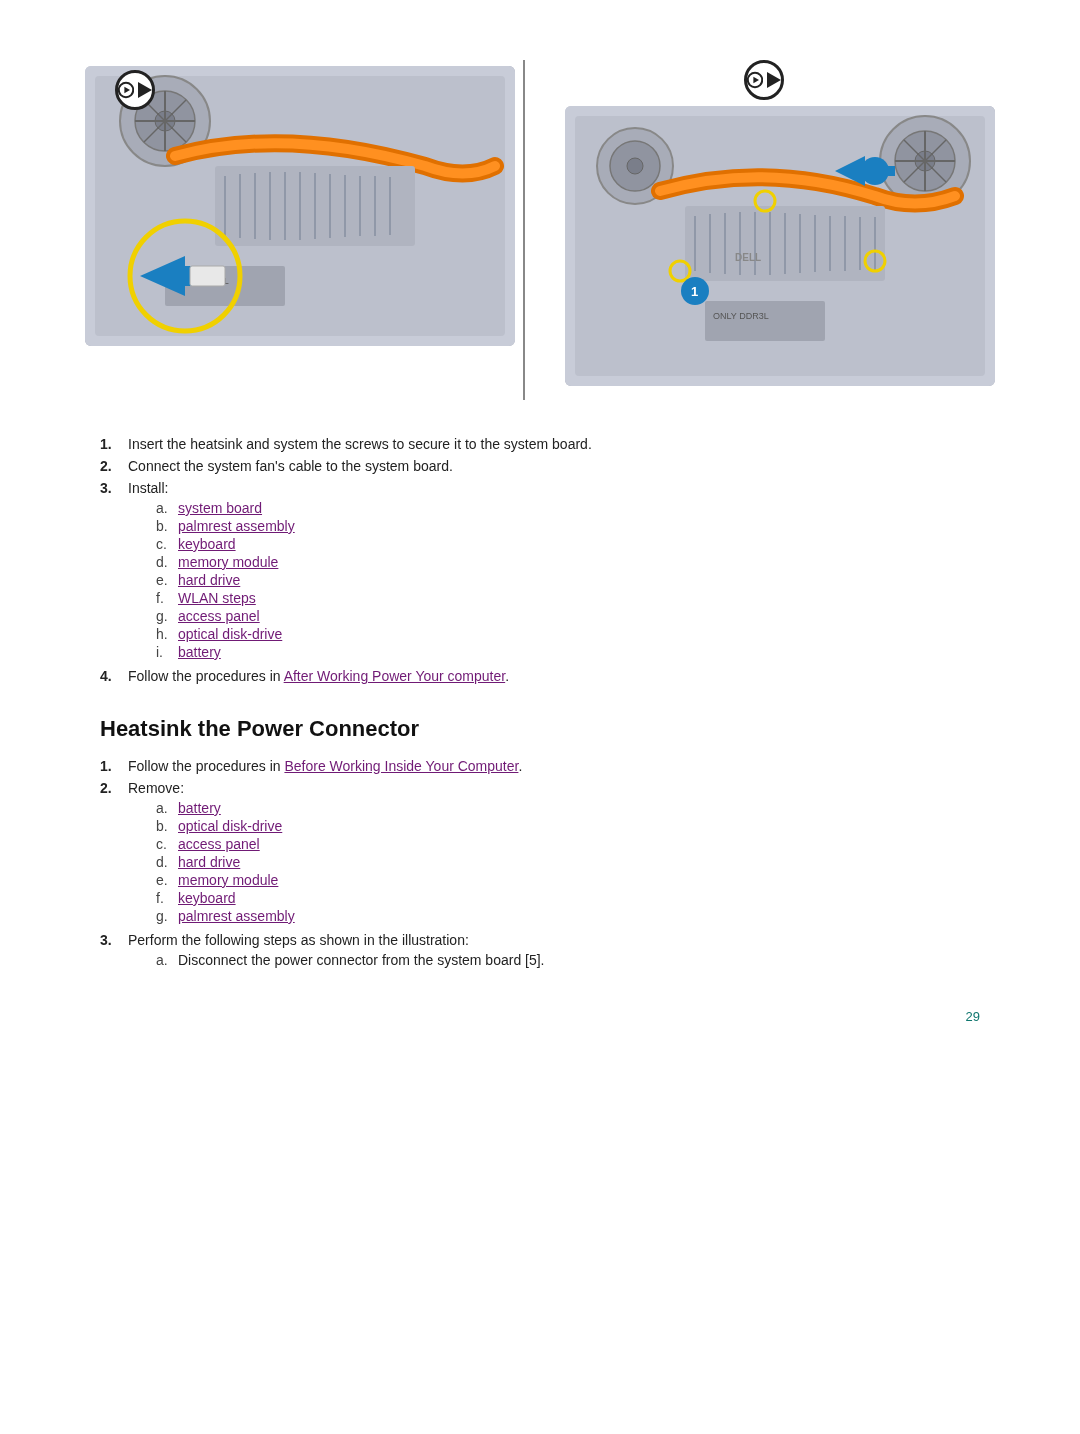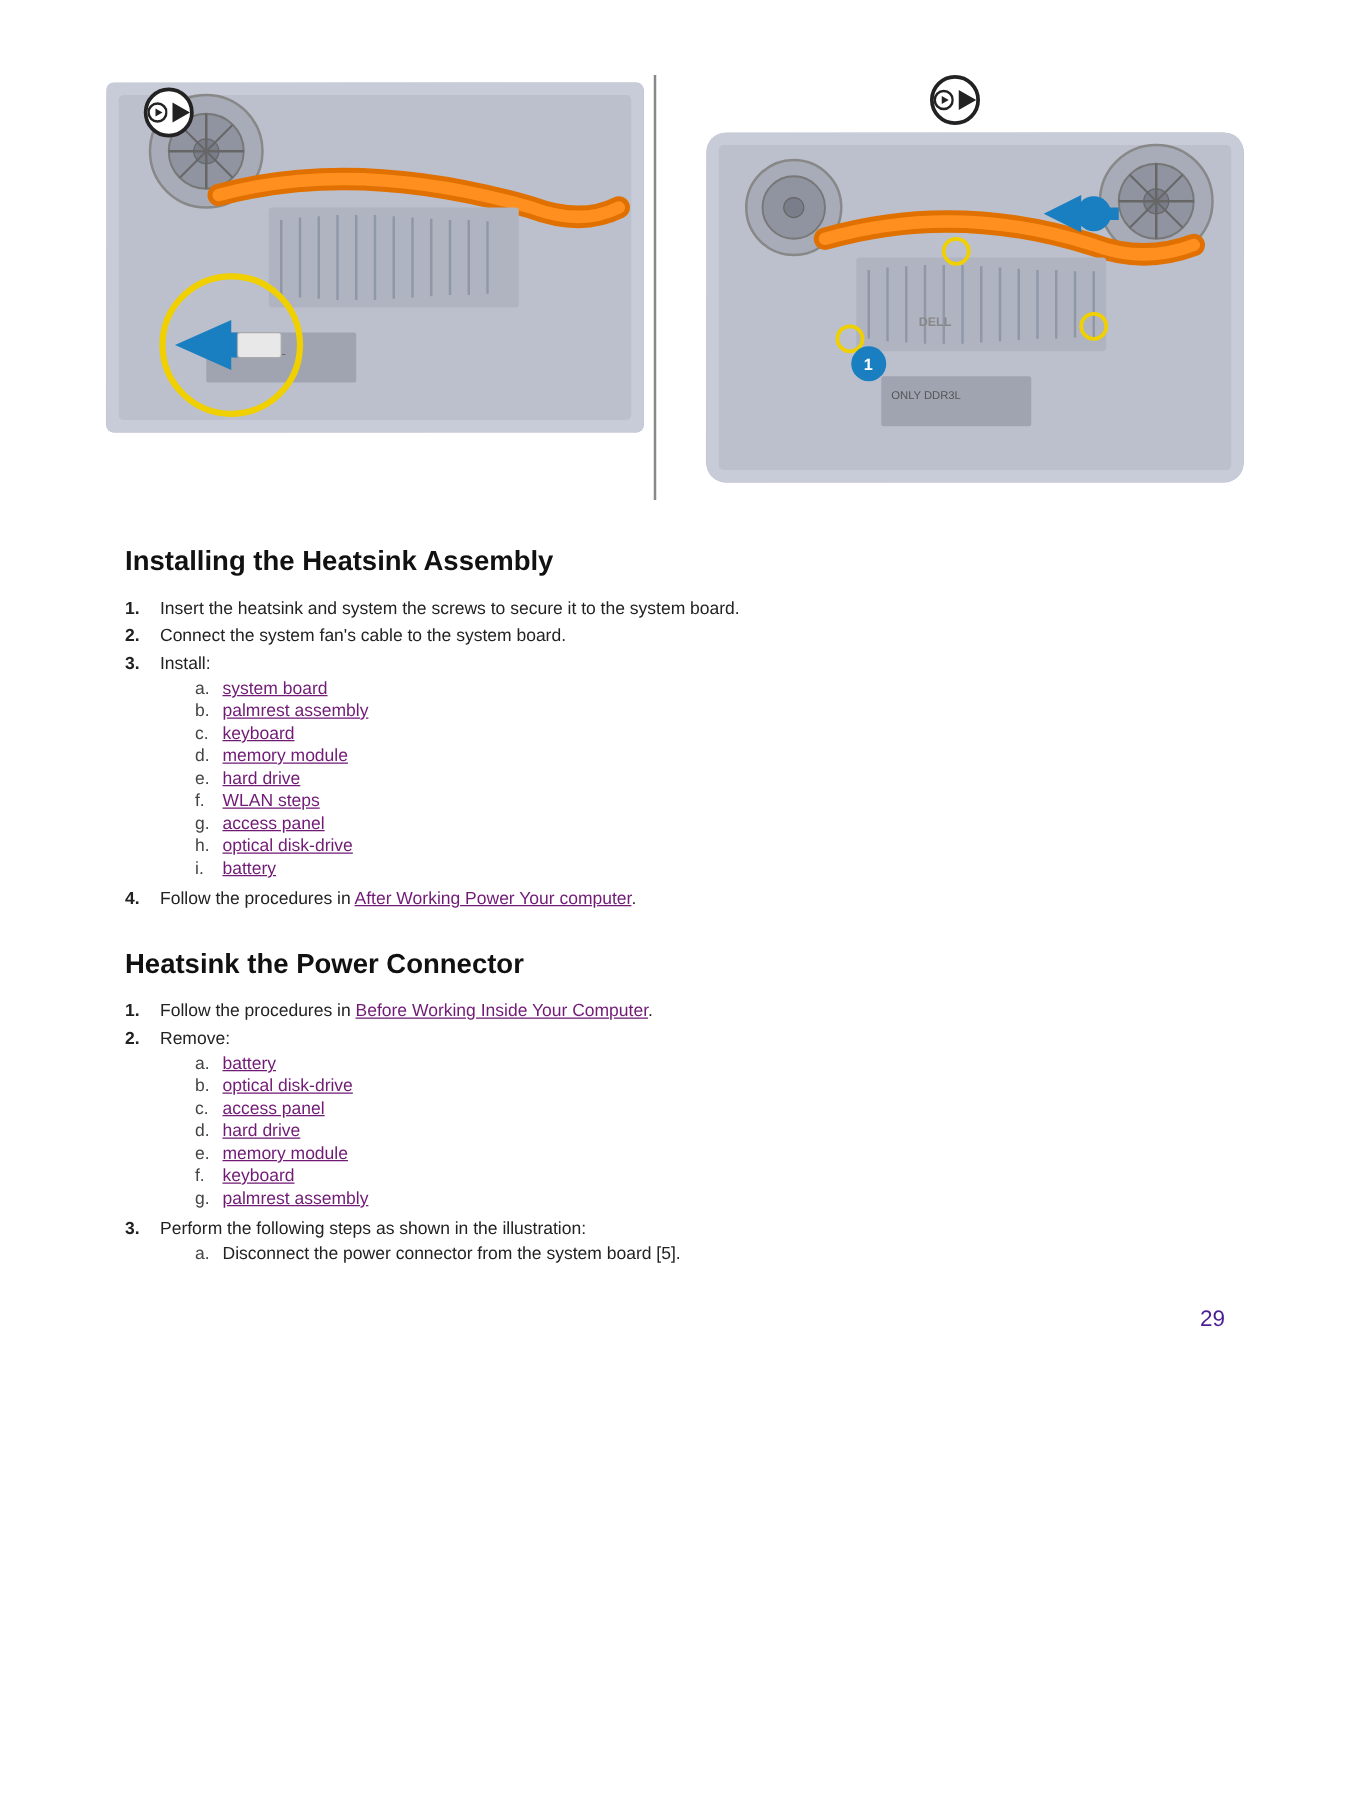--- a/index.html
+++ b/index.html
@@ -33,21 +33,21 @@
       position: relative;
       overflow: hidden;
       display: flex;
       align-items: center;
       justify-content: center;
     }
     .img-placeholder-right {
       width: 430px;
       height: 280px;
       background: #e8eaf0;
-      border-radius: 16px;
+      border-radius: 6px;
       position: relative;
       overflow: hidden;
       display: flex;
       align-items: center;
       justify-content: center;
       margin-left: 32px;
     }
     
     .play-icon {
       width: 40px;
@@ -119,22 +119,22 @@
     }
     a {
       color: #701a75;
       text-decoration: underline;
       cursor: pointer;
     }
     .page-number {
       position: absolute;
       bottom: 40px;
       right: 100px;
-      font-size: 18px;
-      color: #4c1d95;
+      font-size: 13px;
+      color: #0f766e;
     }
     .img-col {
       display: flex;
       flex-direction: column;
       align-items: center;
     }
     .play-btn-wrap {
       margin-bottom: 6px;
     }
   </style>
@@ -266,21 +266,20 @@
 
             <polygon points="270,65 300,50 300,60 330,60 330,70 300,70 300,80" fill="#1a7fc1"></polygon>
           </svg>
         </div>
       </div>
 
     </div>
   </div>
 
   <div style="margin-bottom: 32px;">
-    <h2 class="section-title">Installing the Heatsink Assembly</h2>
 
     <ol class="step-list">
       <li>
         <span class="step-num">1.</span>
         <span>Insert the heatsink and system the screws to secure it to the system board.</span>
       </li>
       <li>
         <span class="step-num">2.</span>
         <span>Connect the system fan's cable to the system board.</span>
       </li>

